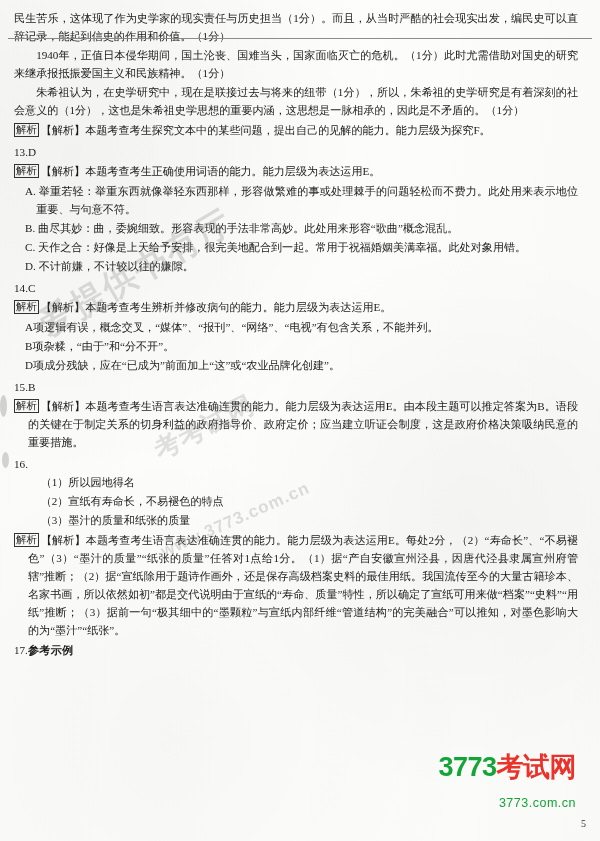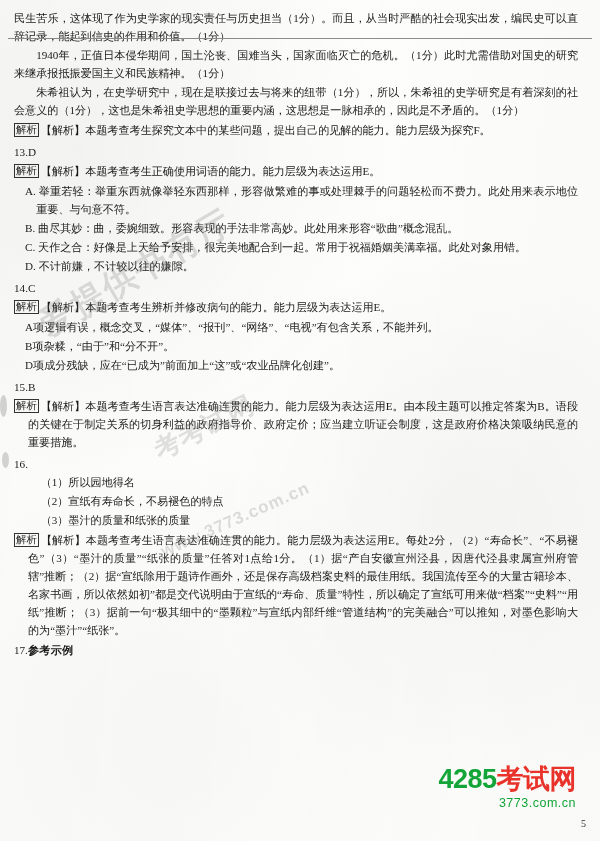--- a/index.html
+++ b/index.html
@@ -150,21 +150,21 @@
     line-height: 1;
   }
   .brand-main {
     font-size: 27px;
     font-weight: bold;
     color: #13a538;
     letter-spacing: -0.5px;
   }
   .brand-main .zi { color: #e8322a; text-align: center; }
   .brand-sub {
-    margin-top: 4px;
+    margin-top: 16px;
     font-size: 12.5px;
     color: #13a538;
     letter-spacing: 0.5px;
   }
   .page-no {
     position: absolute;
     right: 14px;
     bottom: 12px;
     font-size: 10px;
     color: #333;
@@ -216,19 +216,19 @@
 
     <p class="hang"><span>17.</span><span class="bold sp">参考示例</span></p>
 
   </div>
 
   <div class="wm wm1">爱提供书有厅</div>
   <div class="wm wm2">考考试网</div>
   <div class="wm wm3">www.3773.com.cn</div>
 
   <div class="brand">
-    <div class="brand-main"><span>4285</span><span class="zi">考试网</span></div>
+    <div class="brand-main"><span>3773</span><span class="zi">考试网</span></div>
     <div class="brand-sub">3773.com.cn</div>
   </div>
 
   <div class="page-no">5</div>
 
 </div>
 
 </body></html>

